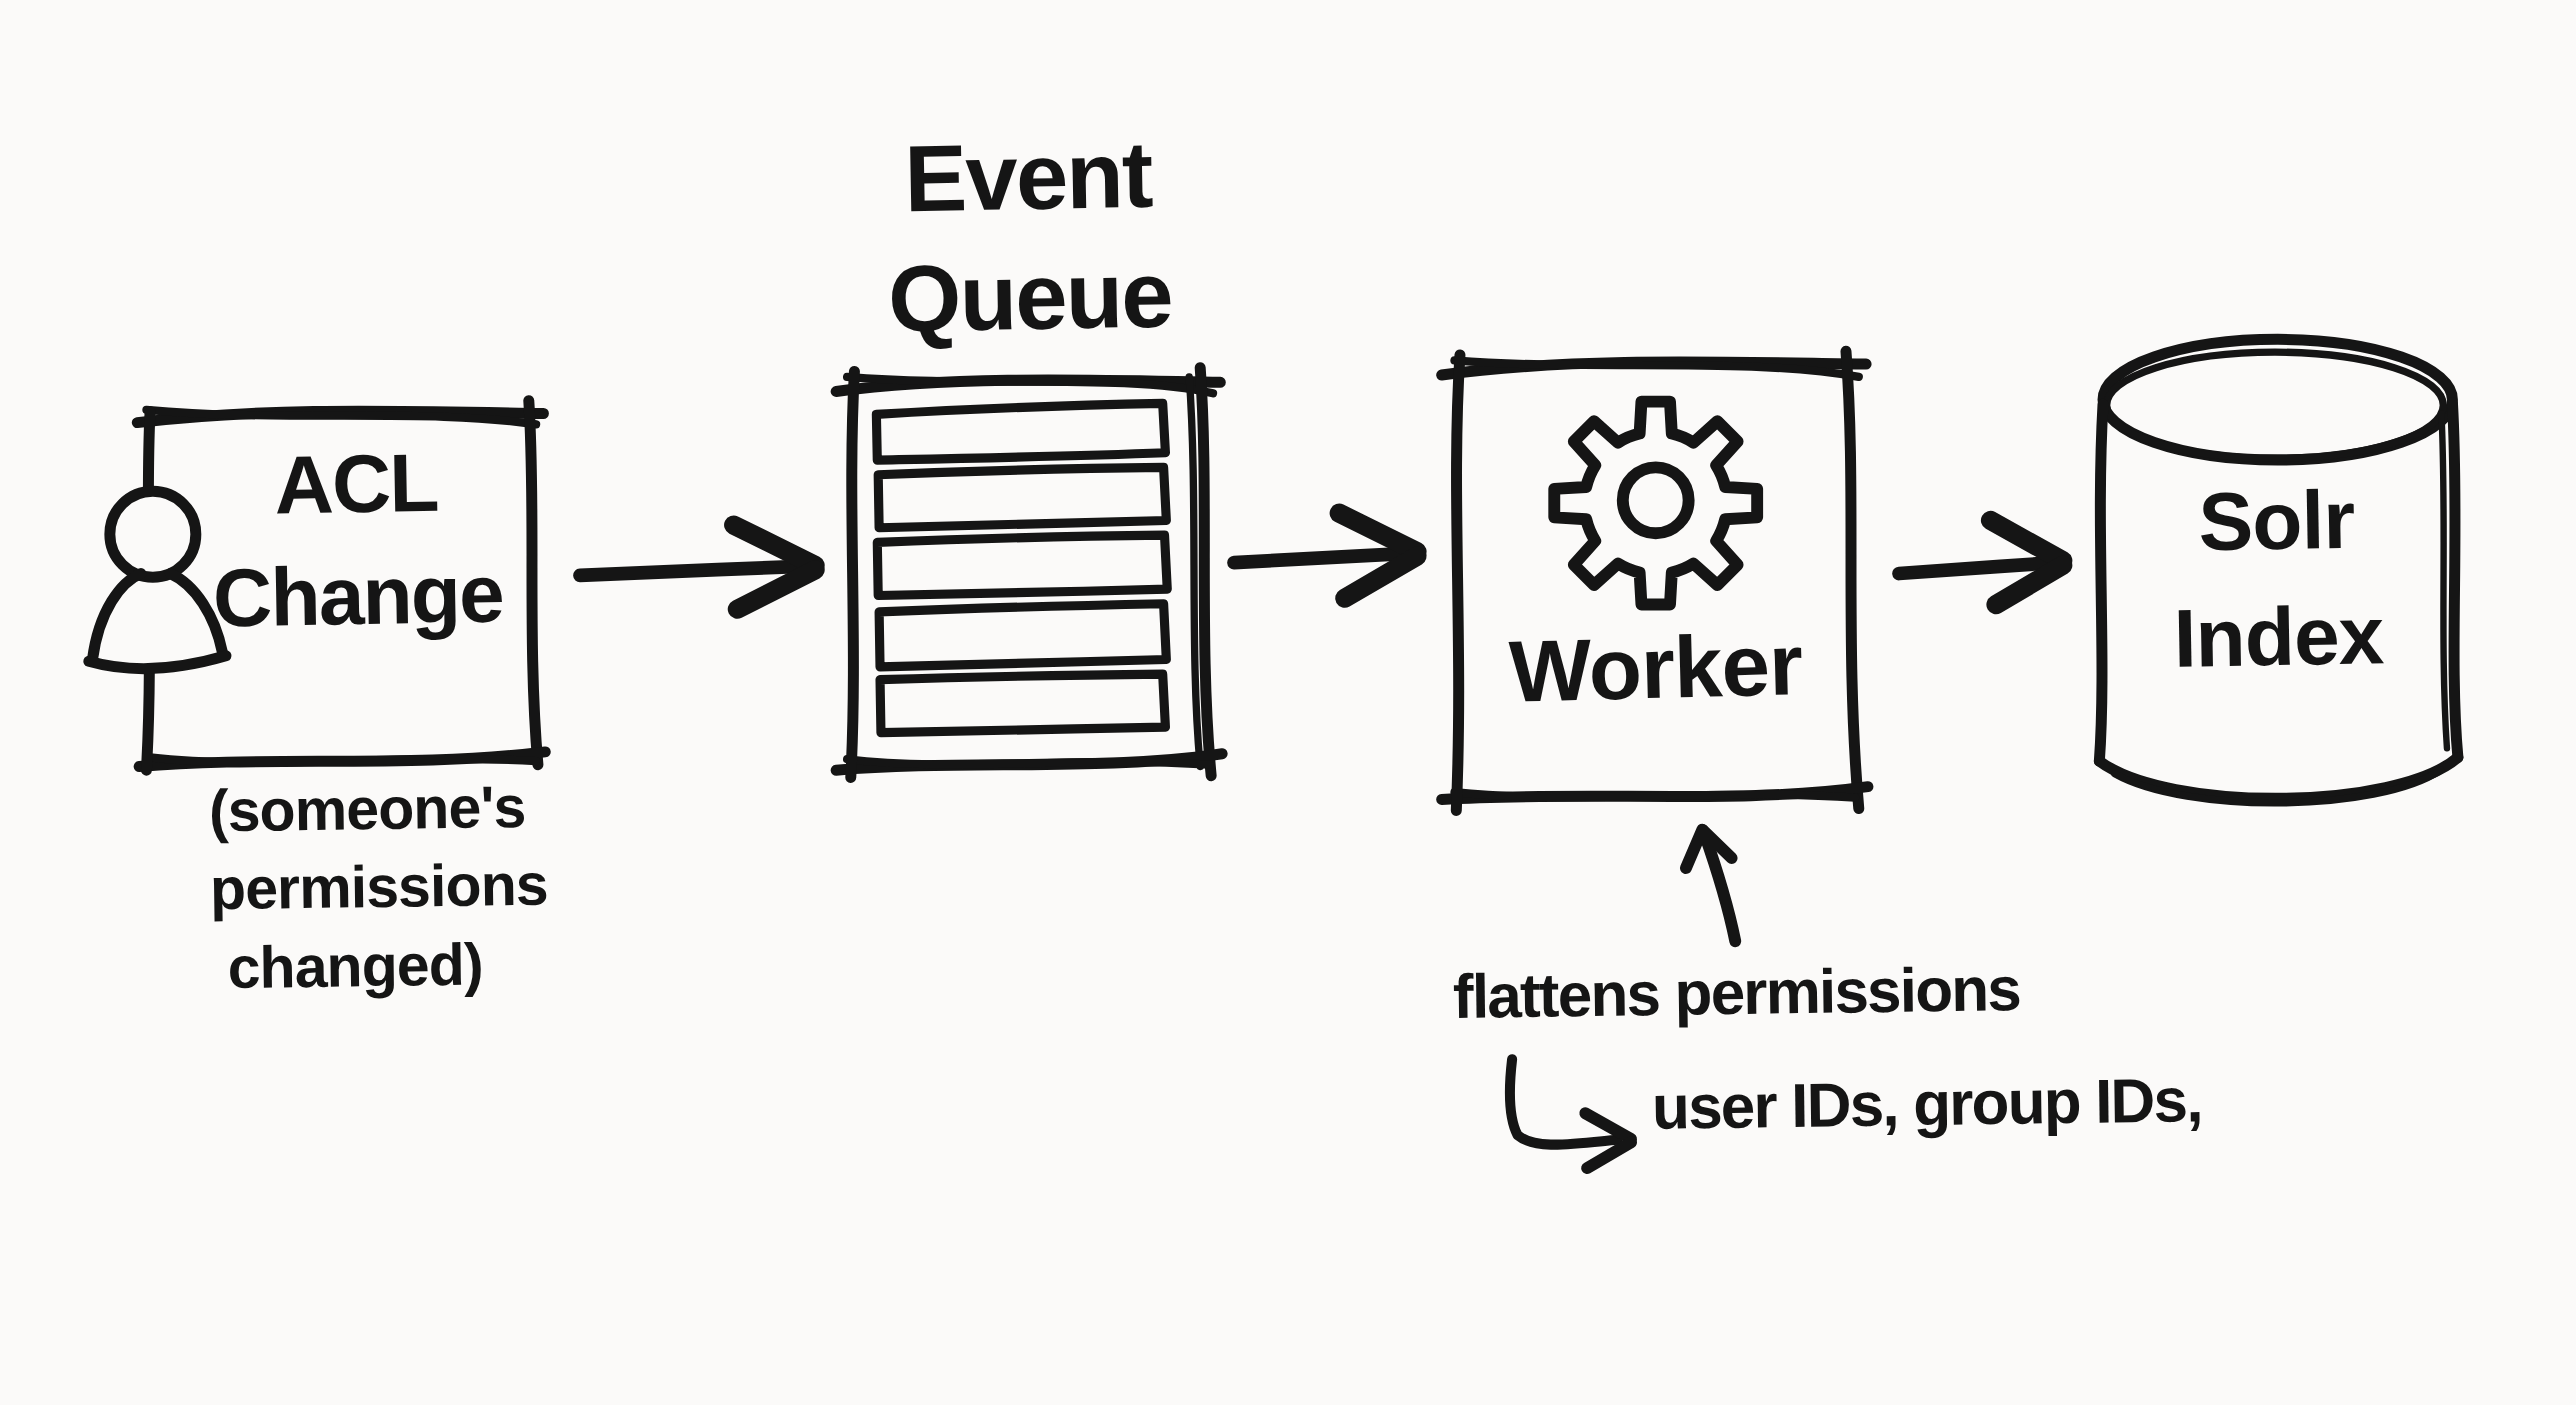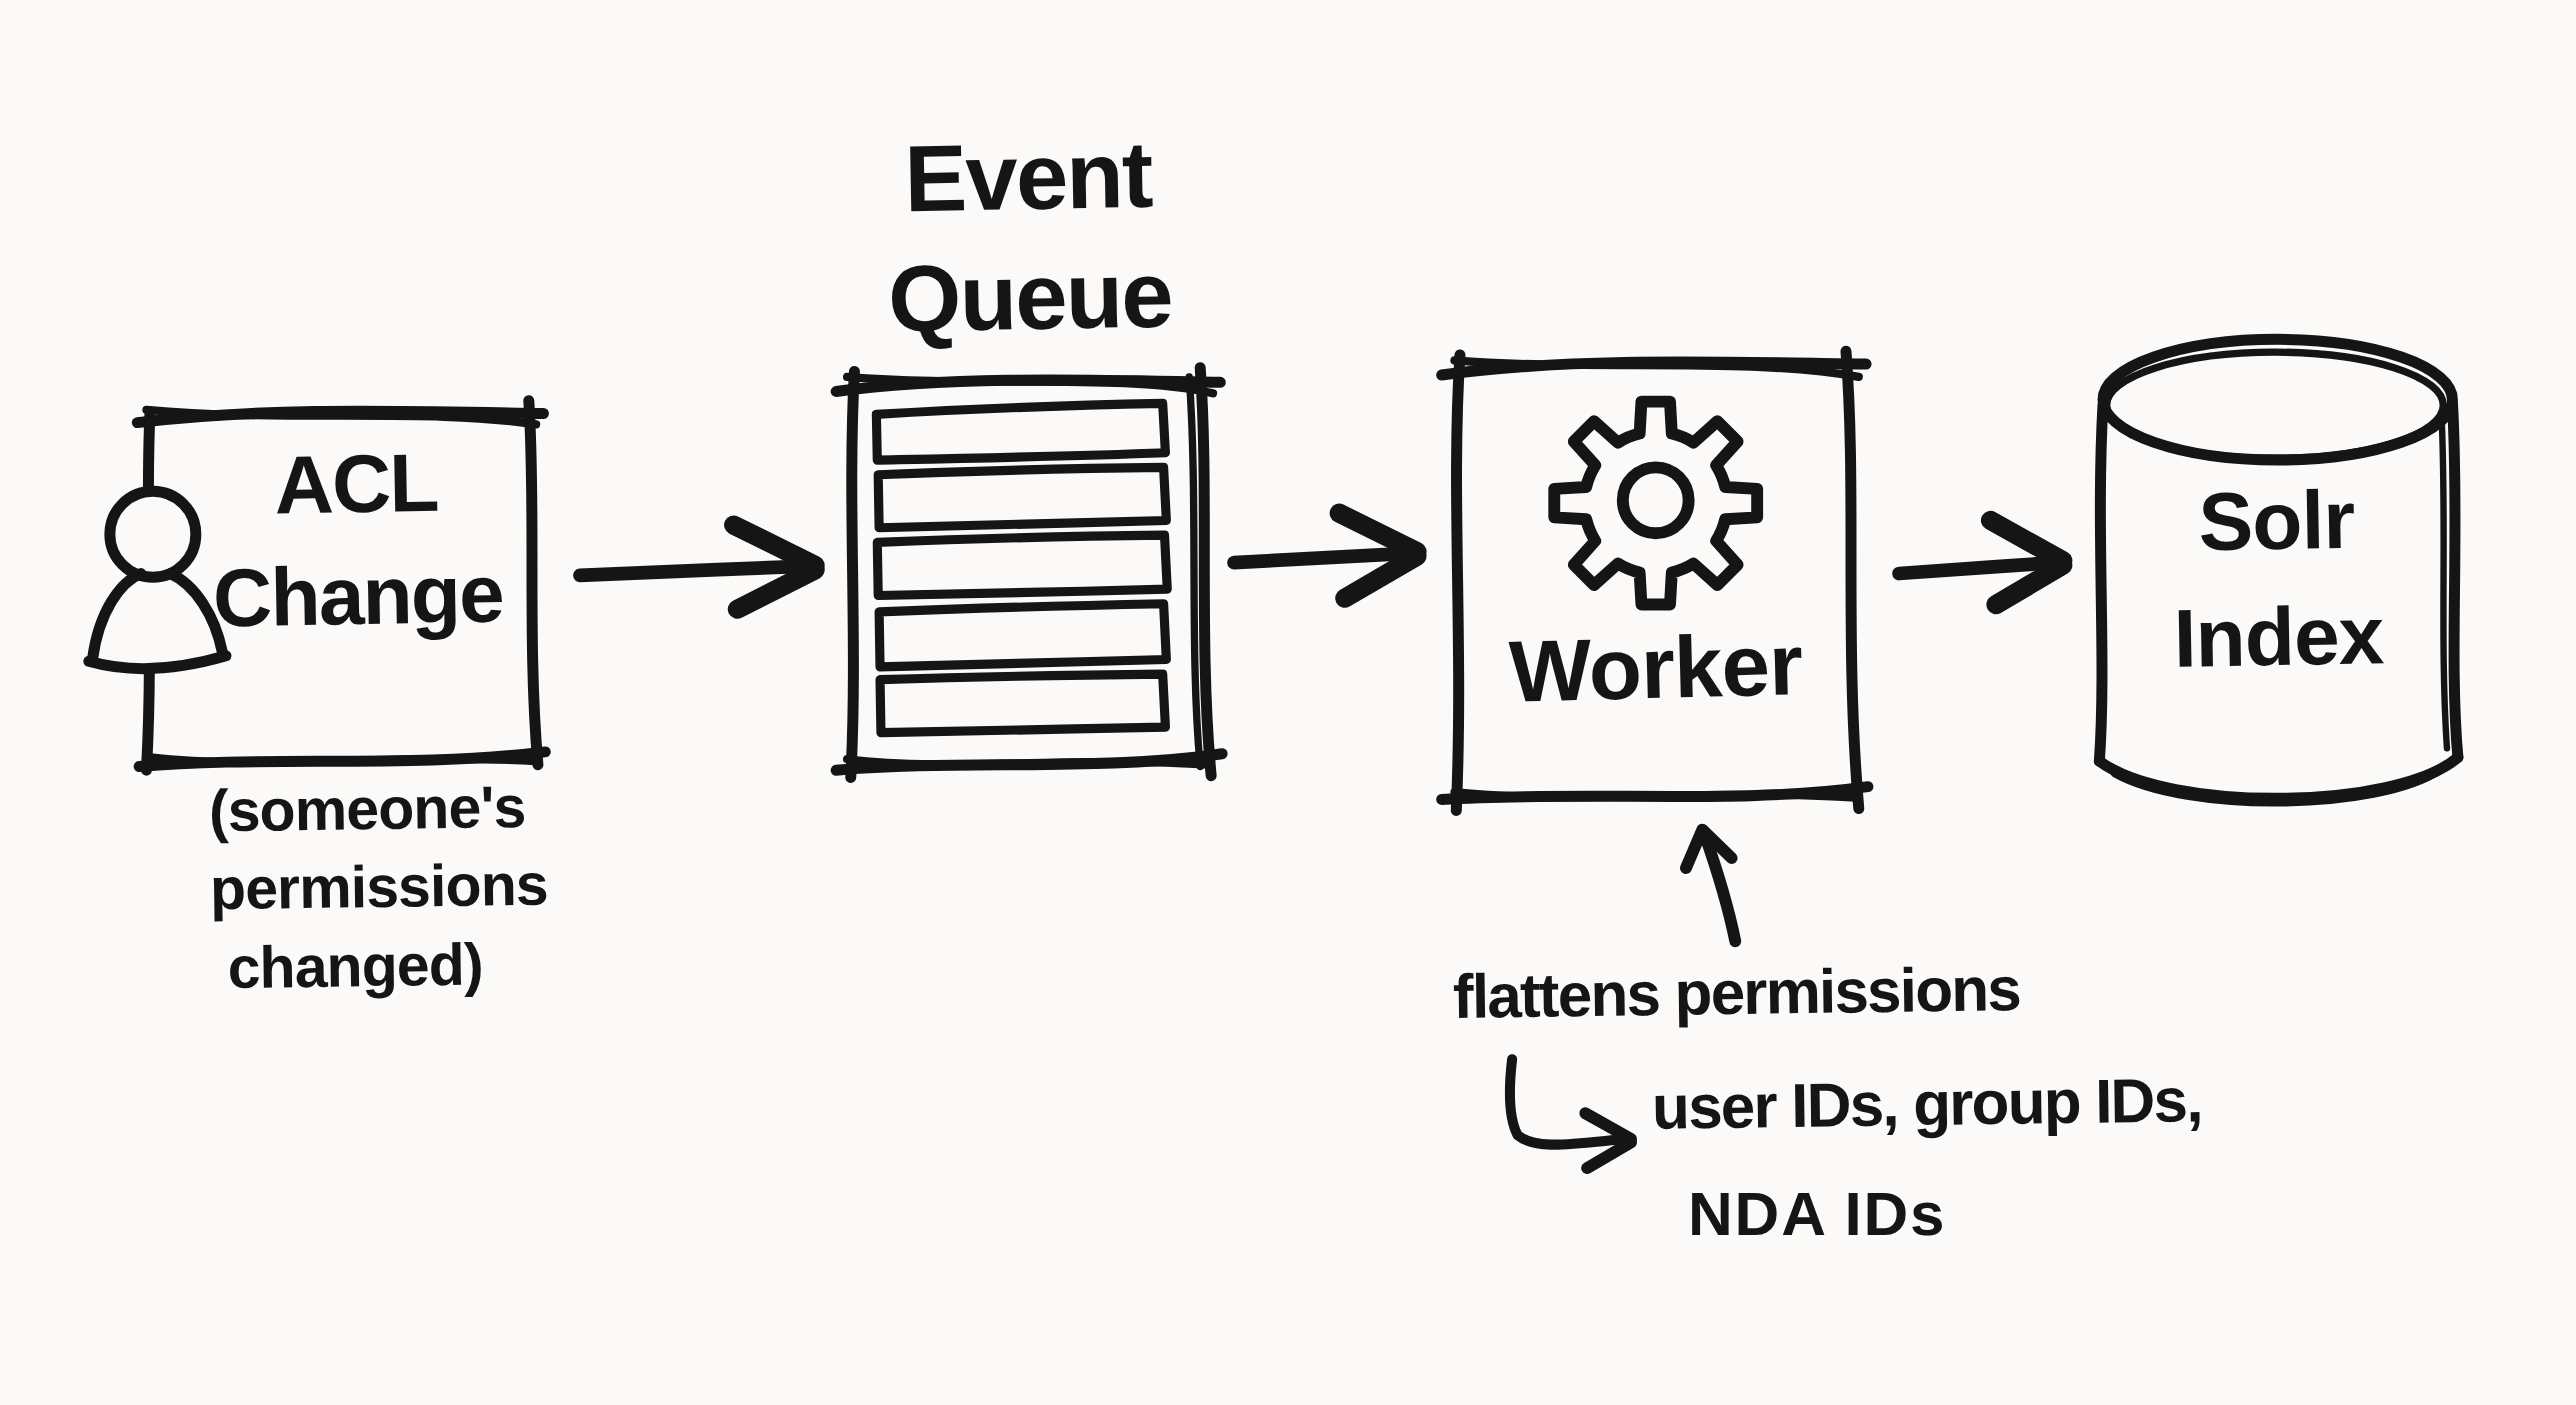--- a/index.html
+++ b/index.html
@@ -139,16 +139,15 @@
 
   <div class="txt center worker-label rot-15" style="left:1500px; top:618px; width:311px;">Worker</div>
 
   <div class="txt center solr-label rot-1" style="left:2122px; top:463px; width:311px;">
     <div>Solr</div>
     <div>Index</div>
   </div>
 
   <div class="txt ann rot-08" style="left:1453px; top:957px;">flattens permissions</div>
   <div class="txt ann rot-08" style="left:1652px; top:1068px;">user IDs, group IDs,</div>
-  <div class="txt ann" style="left:1688px; top:1178px; letter-spacing:1.8px;">NDA IDs</div>
 
 </div>
 
 
 </body></html>

